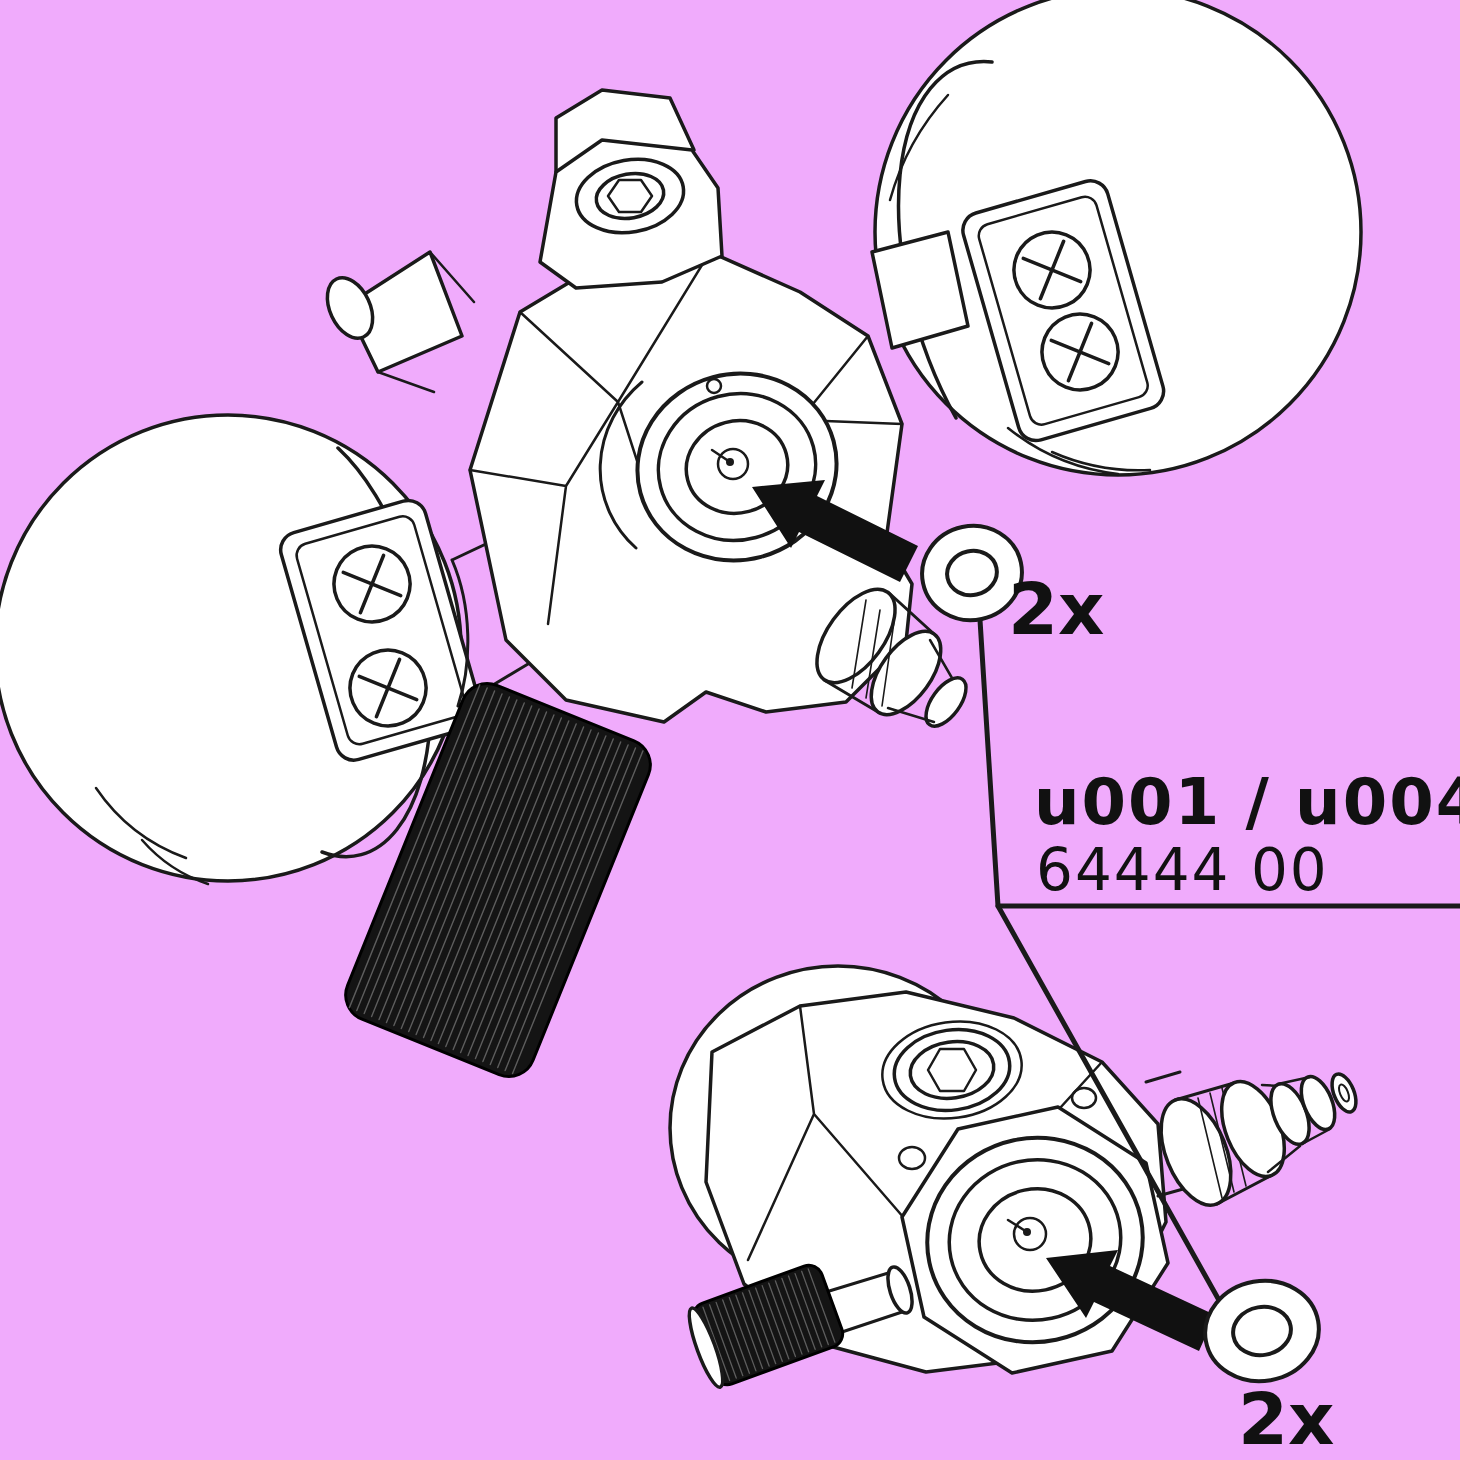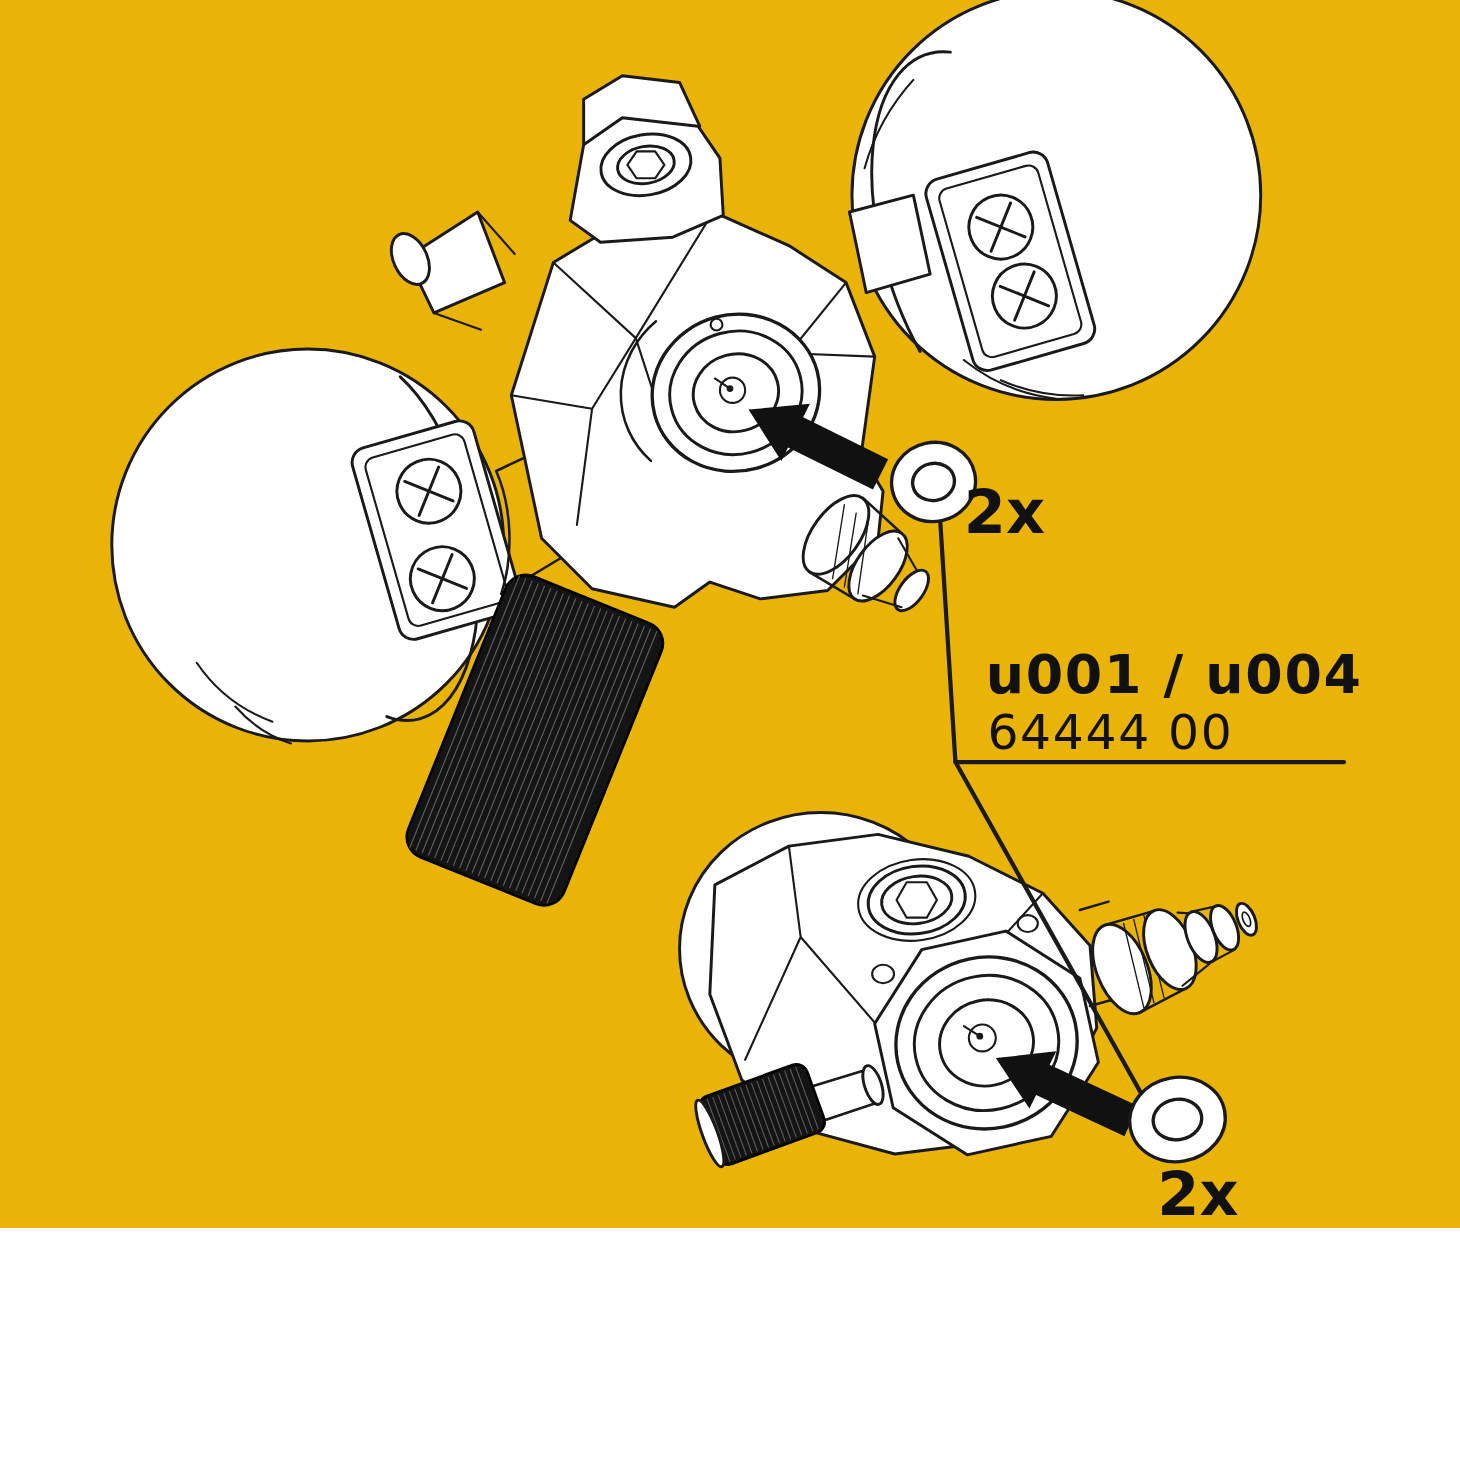--- a/index.html
+++ b/index.html
@@ -1,16 +1,16 @@
 <!DOCTYPE html>
 <html><head>
 <meta charset="utf-8">
 <style>
   html,body{margin:0;padding:0;background:#fff;}
-  .page{position:relative;width:1460px;height:1228px;background:#eab308;overflow:hidden;
+  .page{position:relative;width:1460px;height:1460px;background:#f0abfc;overflow:hidden;
         font-family:"DejaVu Sans","Liberation Sans",sans-serif;}
   svg{display:block;width:100%;height:100%;}
   svg text{fill:#111;stroke:none;font-family:"DejaVu Sans","Liberation Sans",sans-serif;}
   .qty{font-size:72px;font-weight:bold;}
   .model{font-size:64px;font-weight:bold;letter-spacing:2px;}
   .pnum{font-size:58px;font-weight:normal;letter-spacing:2px;}
 </style>
 </head>
 <body>
 

